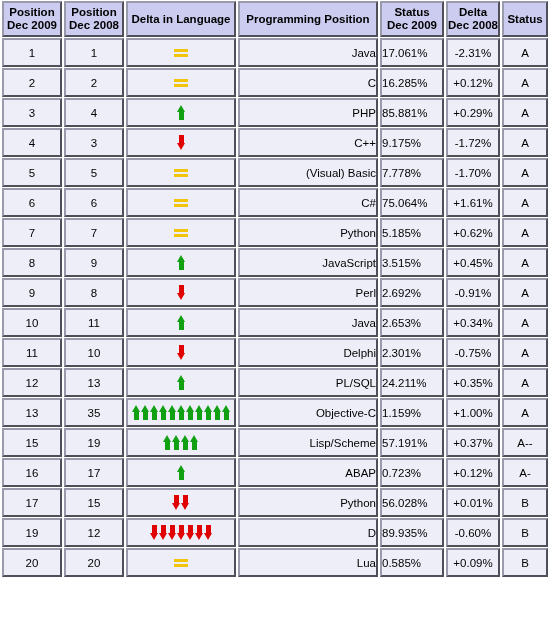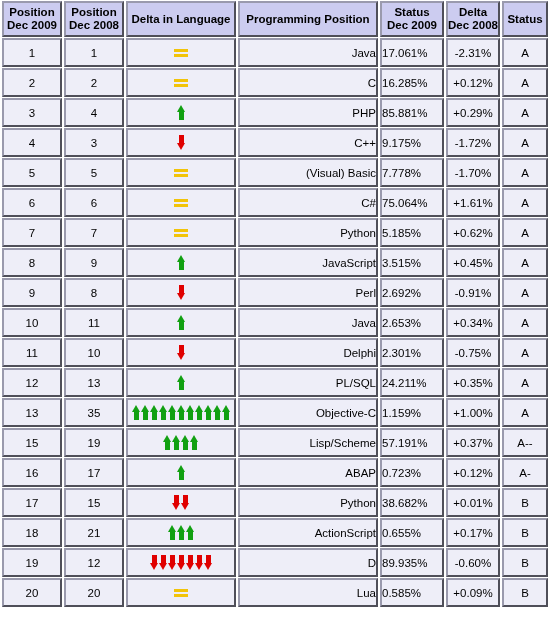--- a/index.html
+++ b/index.html
@@ -314,31 +314,22 @@
         <td class="c-lang">ABAP</td>
         <td class="c-rat">0.723%</td>
         <td class="c-dlt">+0.12%</td>
         <td class="c-stat">A-</td>
       </tr>
       <tr>
         <td class="c-pos">17</td>
         <td class="c-pos">15</td>
         <td class="c-delta"><span class="arrows"><span class="ico ico-down"></span><span class="ico ico-down"></span></span></td>
         <td class="c-lang">Python</td>
-        <td class="c-rat">38.682%</td>
+        <td class="c-rat">56.028%</td>
         <td class="c-dlt">+0.01%</td>
-        <td class="c-stat">B</td>
-      </tr>
-      <tr>
-        <td class="c-pos">18</td>
-        <td class="c-pos">21</td>
-        <td class="c-delta"><span class="arrows"><span class="ico ico-up"></span><span class="ico ico-up"></span><span class="ico ico-up"></span></span></td>
-        <td class="c-lang">ActionScript</td>
-        <td class="c-rat">0.655%</td>
-        <td class="c-dlt">+0.17%</td>
         <td class="c-stat">B</td>
       </tr>
       <tr>
         <td class="c-pos">19</td>
         <td class="c-pos">12</td>
         <td class="c-delta"><span class="arrows"><span class="ico ico-down"></span><span class="ico ico-down"></span><span class="ico ico-down"></span><span class="ico ico-down"></span><span class="ico ico-down"></span><span class="ico ico-down"></span><span class="ico ico-down"></span></span></td>
         <td class="c-lang">D</td>
         <td class="c-rat">89.935%</td>
         <td class="c-dlt">-0.60%</td>
         <td class="c-stat">B</td>

